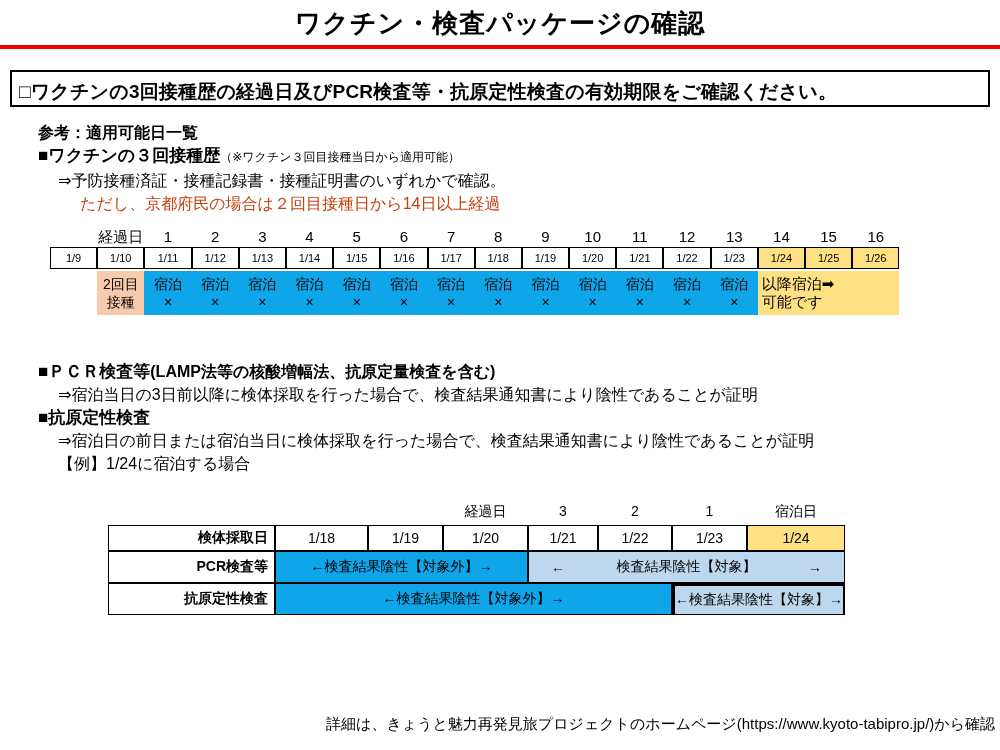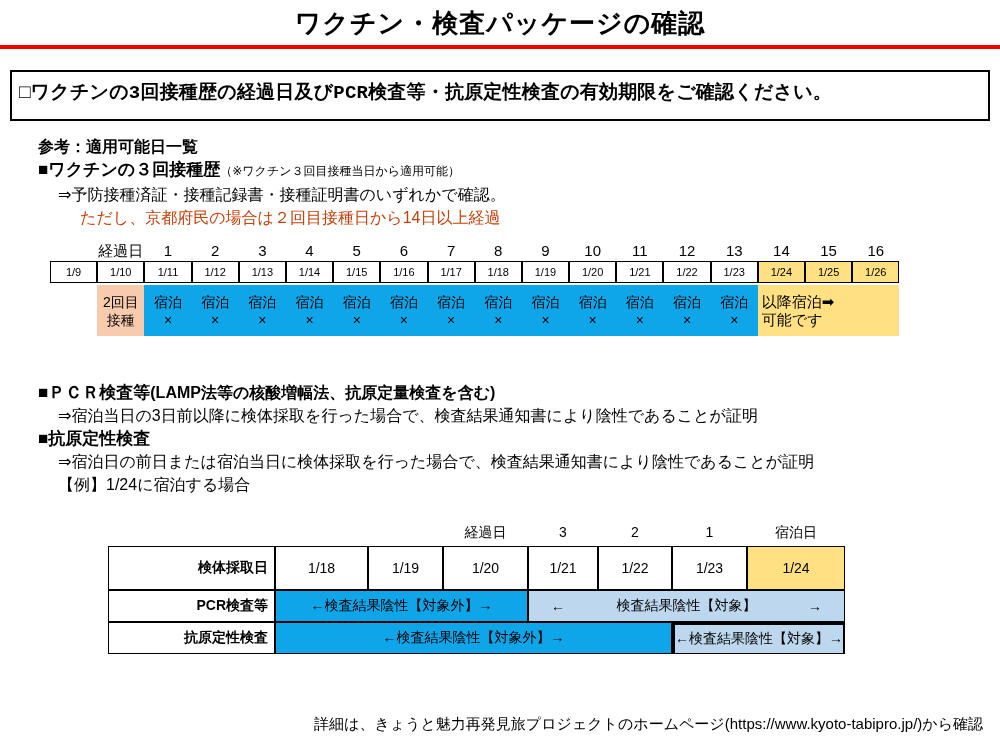--- a/index.html
+++ b/index.html
@@ -16,26 +16,25 @@
     text-align: center;
     font-size: 26px;
     font-weight: bold;
     letter-spacing: 1px;
     line-height: 32px;
   }
   .red-rule { margin-top: 6px; height: 4px; background: #f00000; }
   .notice-box {
     margin: 21px 10px 0 10px;
     border: 2.5px solid #000;
-    padding: 7px 5px 14px 7px;
+    padding: 7px 5px 0 7px;
     font-size: 19px;
     font-weight: bold;
     white-space: nowrap;
     letter-spacing: 0.2px;
-    font-family: Liberation Mono, monospace;
   }
   .sec { margin-left: 38px; font-size: 16px; }
   .sec1 { margin-top: 14px; }
   .sec .row { line-height: 23px; }
   .sec .h { font-weight: bold; font-size: 16px; }
   .sec .h2 { font-weight: bold; font-size: 17px; }
   .sec .note { font-weight: normal; font-size: 12px; }
   .ind1 { margin-left: 20px; }
   .ind2 { margin-left: 42px; }
   .red-text { color: #c2410c; }
@@ -44,21 +43,21 @@
   .t1-row { display: grid; grid-template-columns: repeat(18, 47.2px); }
   .t1-nums > div {
     height: 19px; text-align: center; font-size: 15px; line-height: 18px;
   }
   .t1-dates > div {
     height: 22px; border: 1px solid #000; font-size: 11px;
     display: flex; align-items: center; justify-content: center;
   }
   .t1-band { margin-top: 2px; }
   .t1-band > div {
-    height: 51px; font-size: 14px; line-height: 18px;
+    height: 44px; font-size: 14px; line-height: 18px;
     display: flex; align-items: center; justify-content: center;
     text-align: center; white-space: pre-line;
   }
   .bg-yellow { background: #ffe083; }
   .bg-peach  { background: #f8cbad; }
   .bg-gray   { background: #0ea5e9; }
   .bg-blue   { background: #bdd7ee; }
   .t1-ok {
     grid-column: 16 / 19;
     justify-content: flex-start !important;
@@ -69,41 +68,41 @@
   
   .sec2 { margin-top: 45px; }
   
   .table2 { margin: 26px 0 0 108px; width: 737px; font-size: 14px; }
   .t2-row { display: grid; grid-template-columns: 167px 93px 75px 85px 70px 74px 75px 98px; }
   .t2-head > div { height: 24px; text-align: center; line-height: 20px; }
   .t2-cells > div {
     border: 1px solid #000;
     display: flex; align-items: center; justify-content: center;
   }
-  .t2-r1 > div { height: 44px; }
+  .t2-r1 > div { height: 26px; }
   .t2-r2 > div, .t2-r3 > div { height: 32px; }
   .t2-label {
     justify-content: flex-end !important;
     font-weight: bold; padding-right: 6px;
   }
   .t2-span-gray-pcr { grid-column: 2 / 5; }
   .t2-span-blue-pcr {
     grid-column: 5 / 9;
     justify-content: space-between !important;
     padding: 0 22px;
   }
   .t2-span-gray-ag { grid-column: 2 / 7; }
   .t2-span-blue-ag {
     grid-column: 7 / 9;
     border-top: 3px solid #000 !important;
     border-left: 3px solid #000 !important;
     border-right: 2px solid #000 !important;
   }
   .footer {
-    position: absolute; bottom: 16px; right: 17px;
+    position: absolute; bottom: 16px; right: 5px;
     font-size: 15px;
   }
 </style>
 </head>
 <body>
 
 <div class="title">ワクチン・検査パッケージの確認</div>
 <div class="red-rule"></div>
 
 <div class="notice-box">□ワクチンの3回接種歴の経過日及びPCR検査等・抗原定性検査の有効期限をご確認ください。</div>

